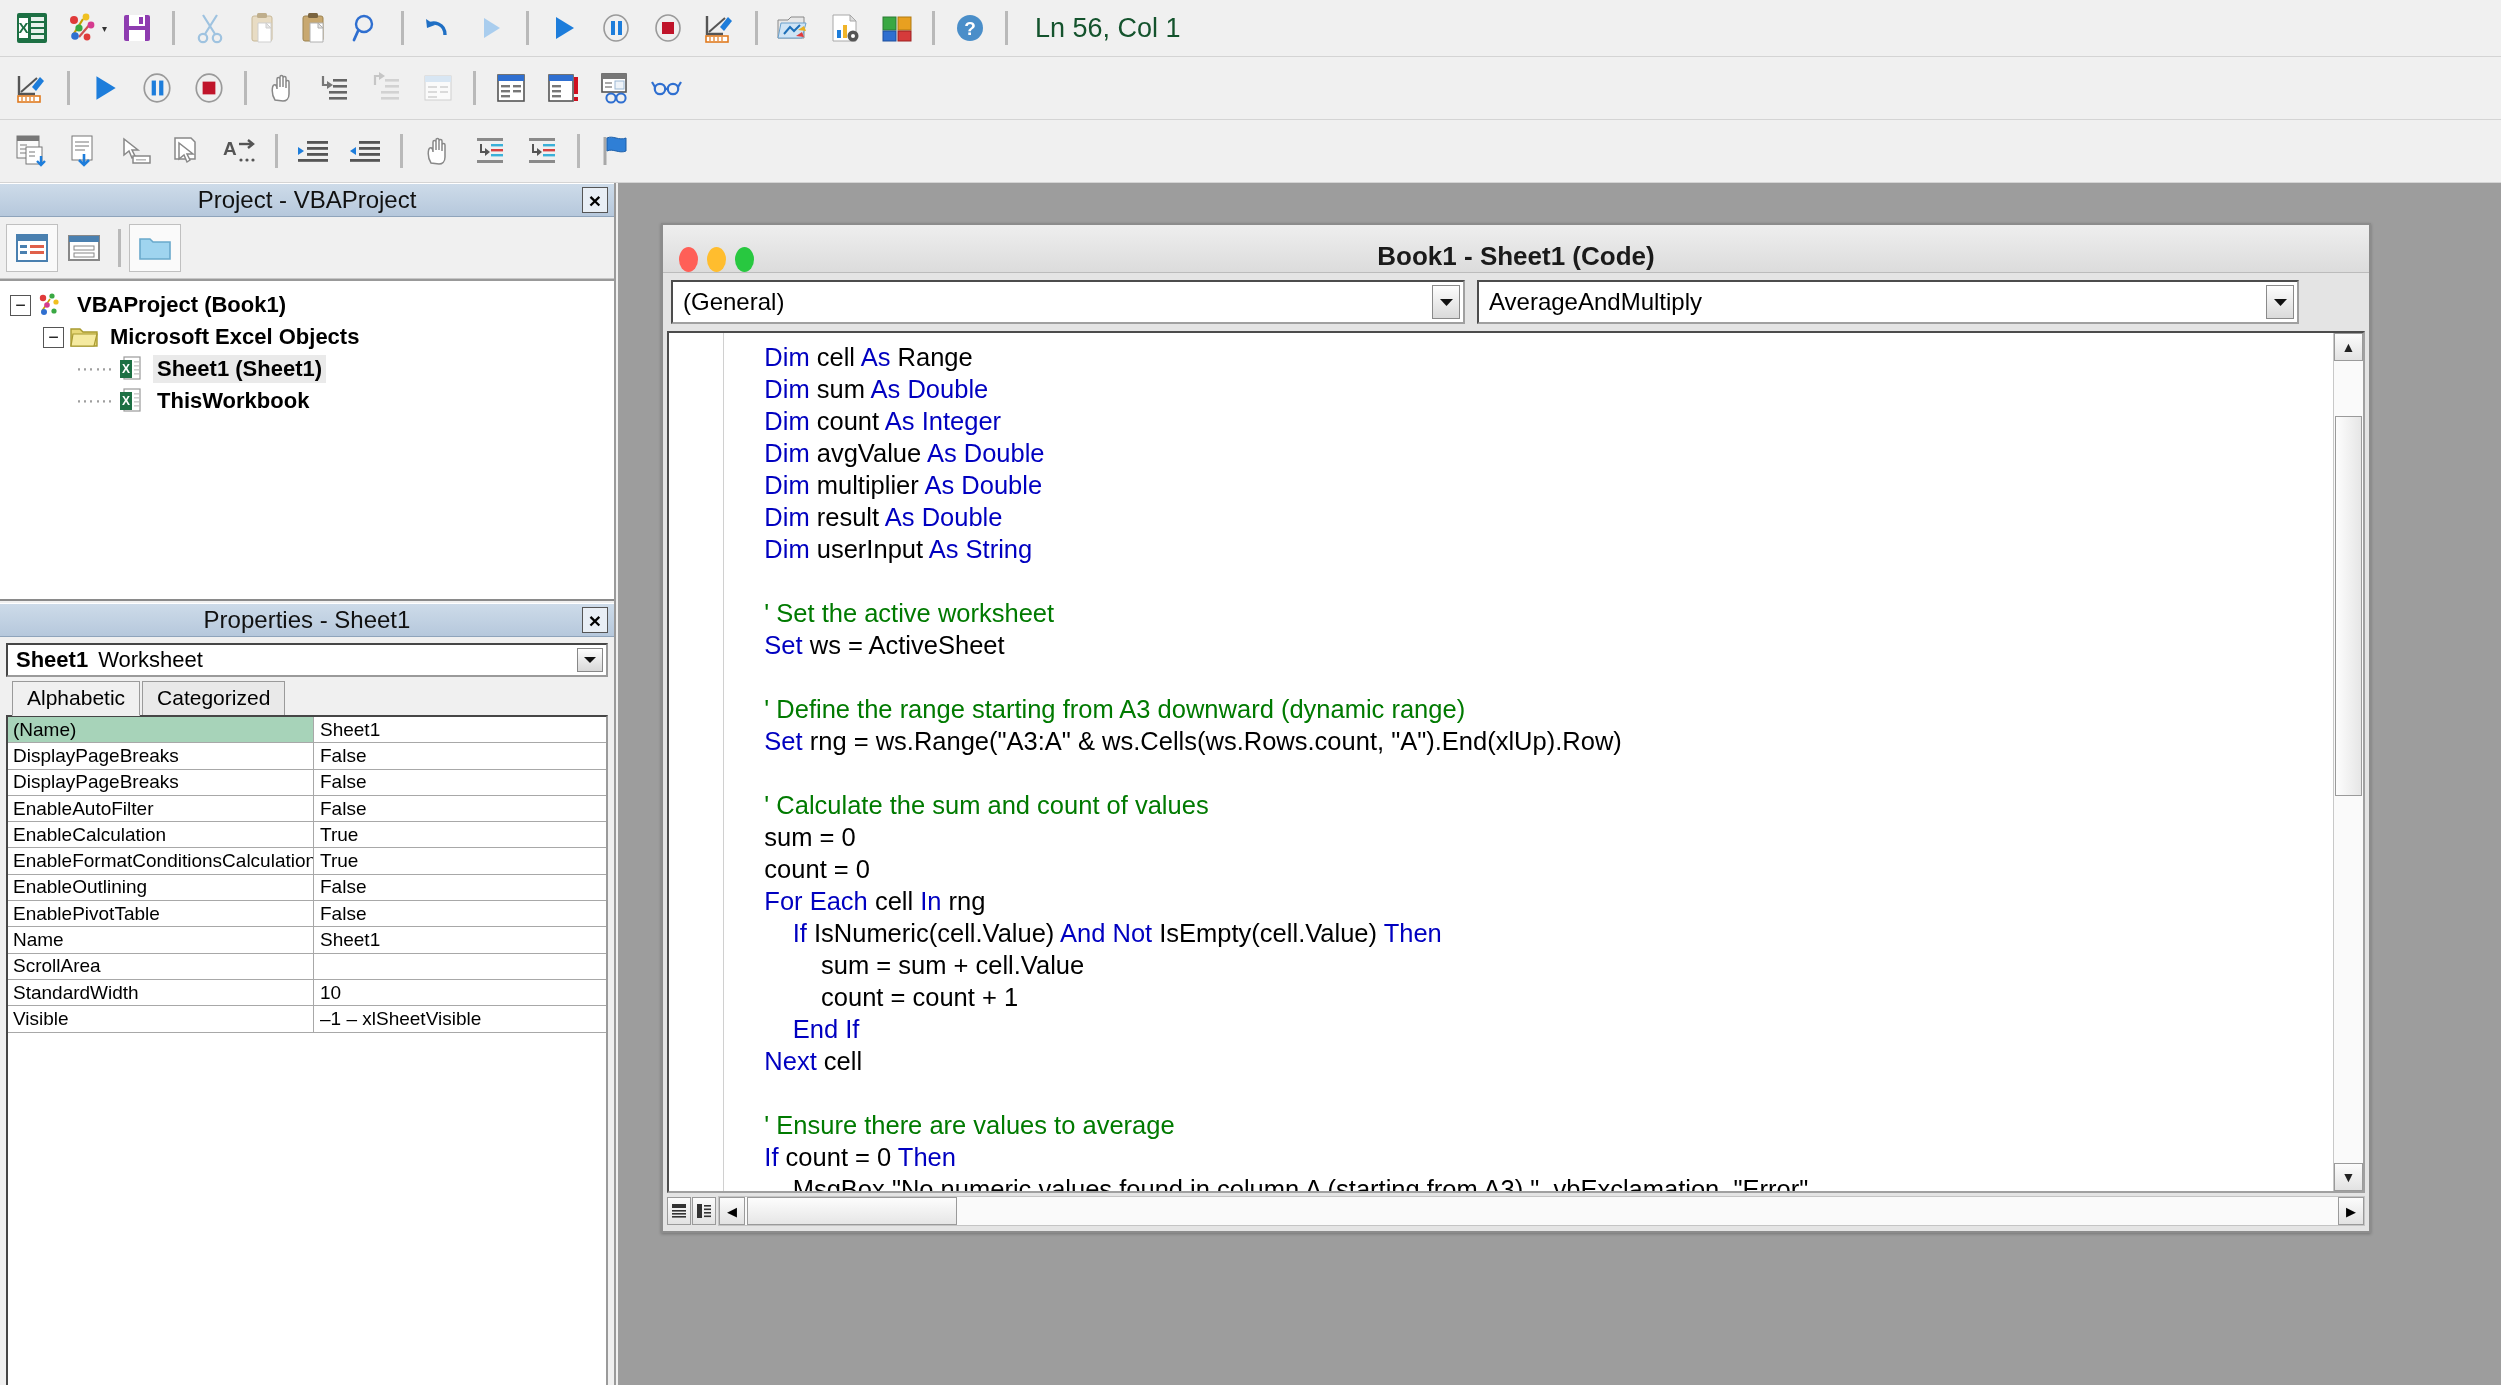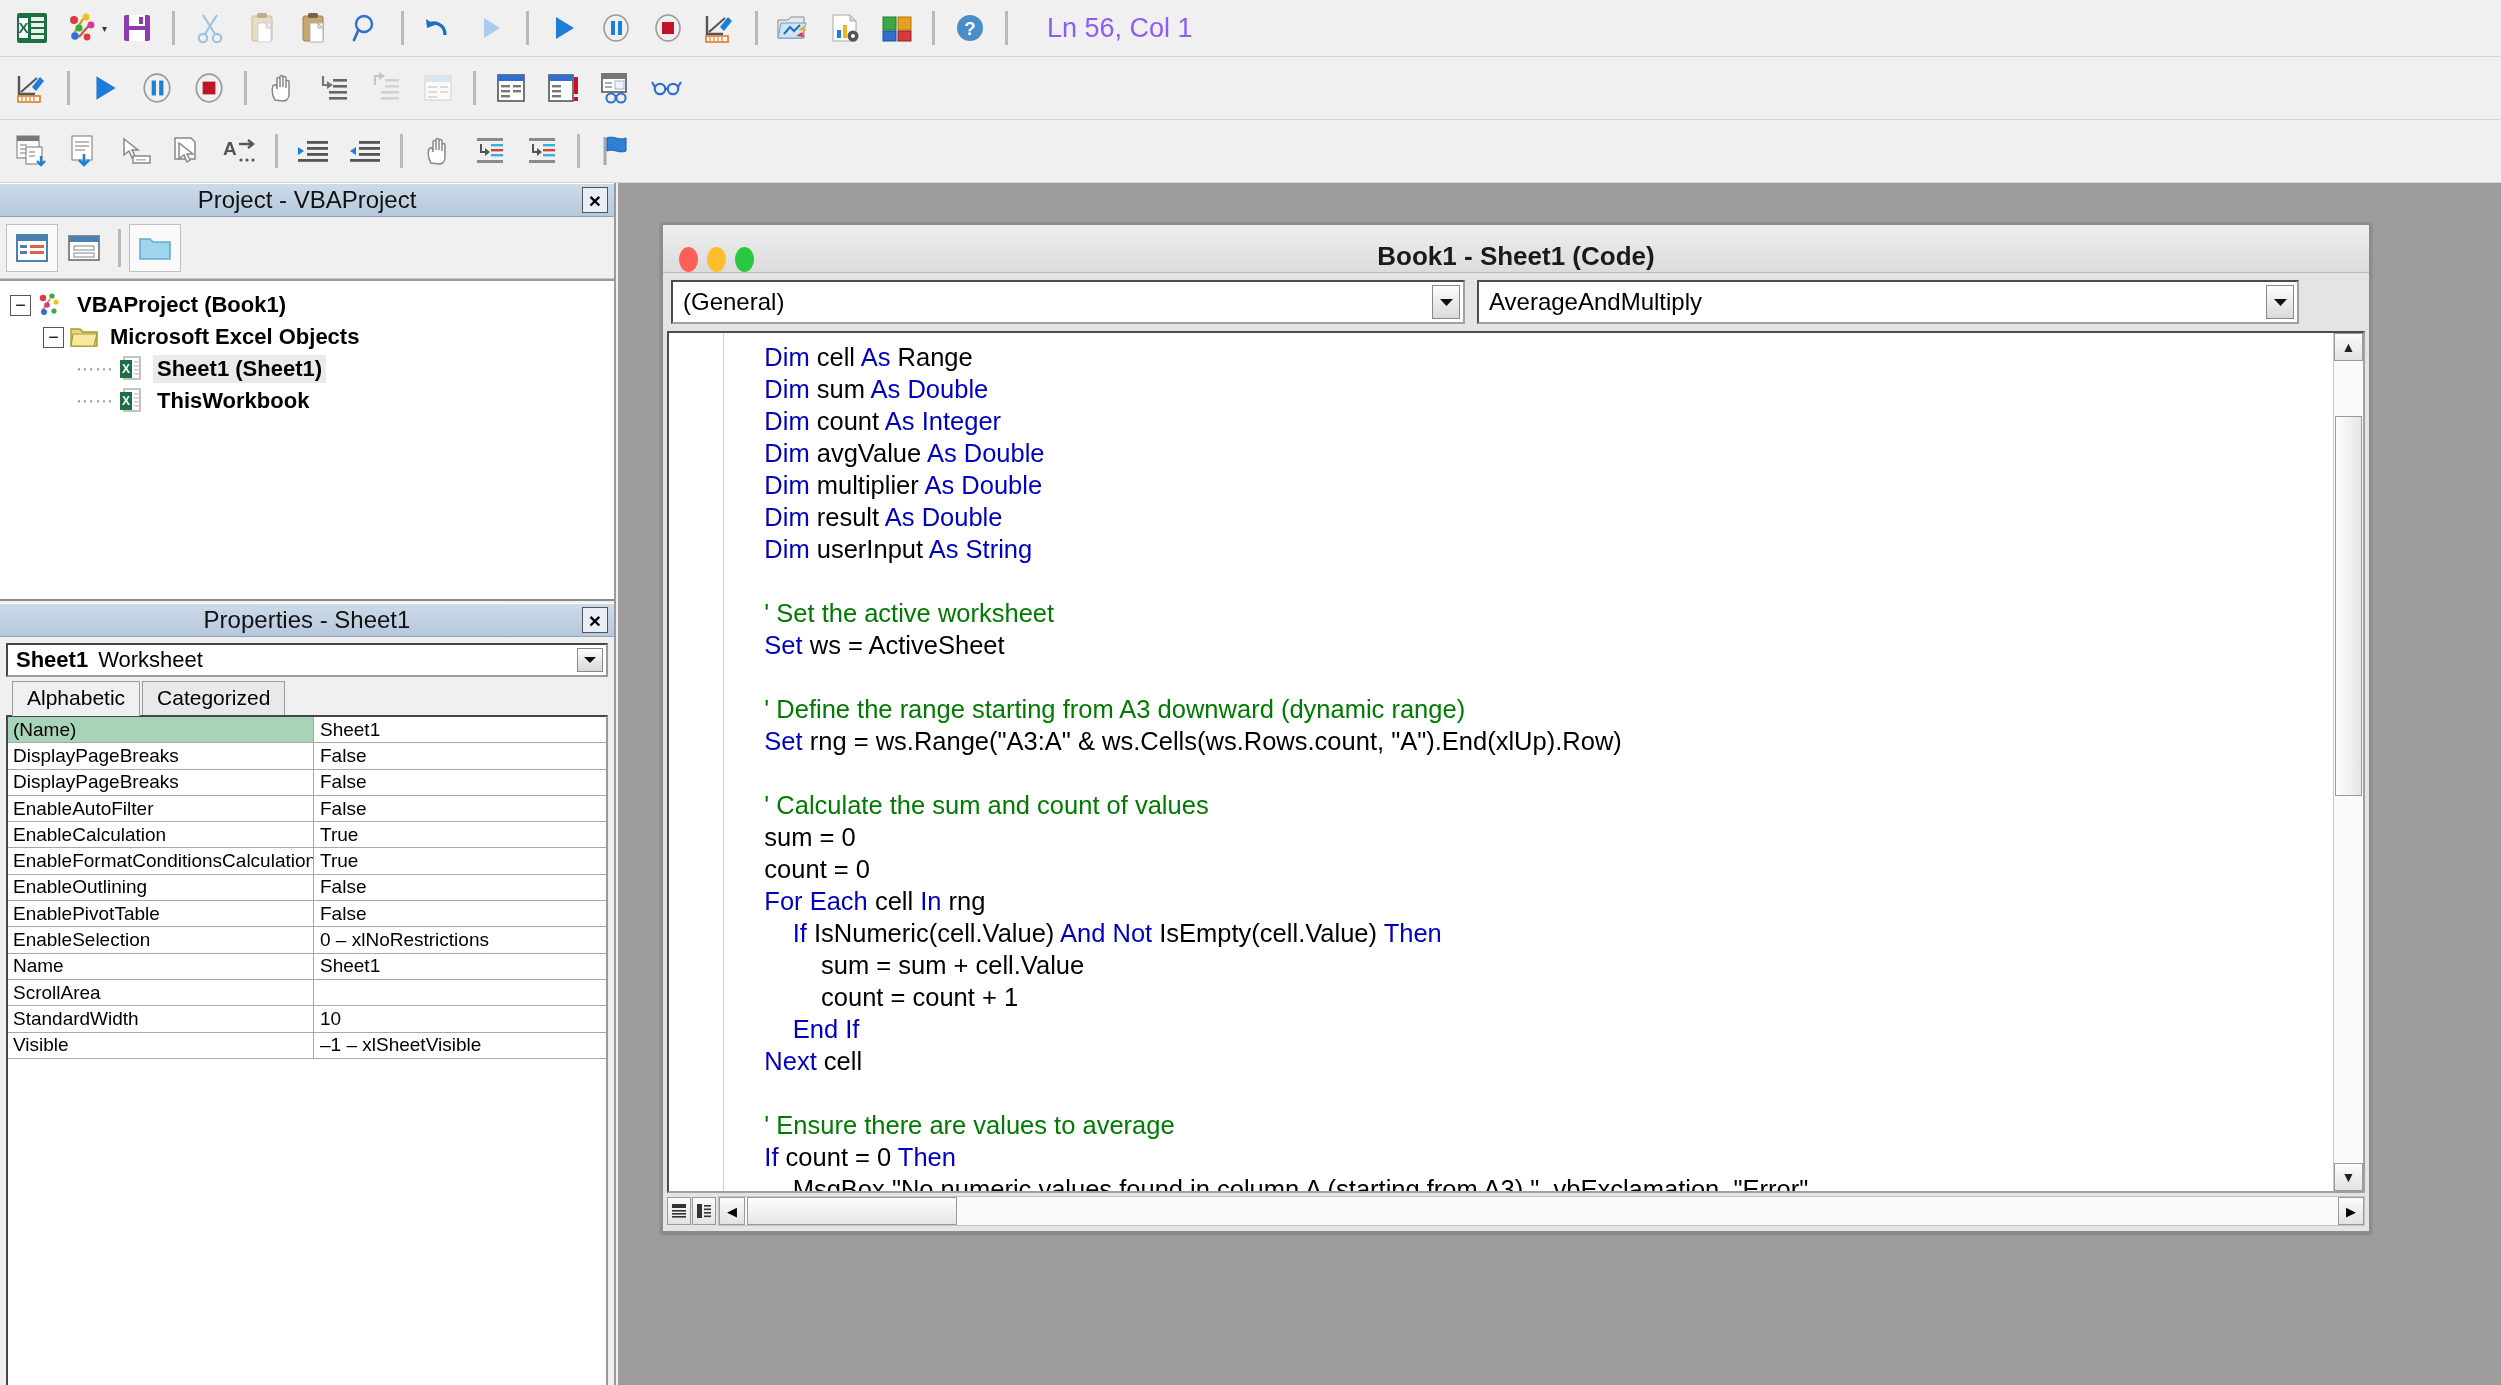--- a/index.html
+++ b/index.html
@@ -33,22 +33,22 @@
     width: 3px; height: 34px;
     background: #b9b9b9;
     margin: 0 9px;
     flex: none;
   }
   .tb-caret {
     font-size: 10px; color: #333; margin-left: -8px; margin-right: 4px;
     align-self: center;
   }
   .tb-status {
-    font-size: 27px; color: #8b5cf6;
-    margin-left: 30px;
+    font-size: 27px; color: #14532d;
+    margin-left: 18px;
     white-space: nowrap;
   }
   svg { display: block; }
 
   
   #left-column {
     position: absolute;
     left: 0; top: 183px;
     width: 616px; height: 1202px;
     background: #f0f0f0;
@@ -875,24 +875,20 @@
         </div>
         <div class="prop-row">
           <div class="prop-name">EnableOutlining</div>
           <div class="prop-val">False</div>
         </div>
         <div class="prop-row">
           <div class="prop-name">EnablePivotTable</div>
           <div class="prop-val">False</div>
         </div>
         <div class="prop-row">
-          <div class="prop-name">EnableSelection</div>
-          <div class="prop-val">0 – xlNoRestrictions</div>
-        </div>
-        <div class="prop-row">
           <div class="prop-name">Name</div>
           <div class="prop-val">Sheet1</div>
         </div>
         <div class="prop-row">
           <div class="prop-name">ScrollArea</div>
           <div class="prop-val"></div>
         </div>
         <div class="prop-row">
           <div class="prop-name">StandardWidth</div>
           <div class="prop-val">10</div>

